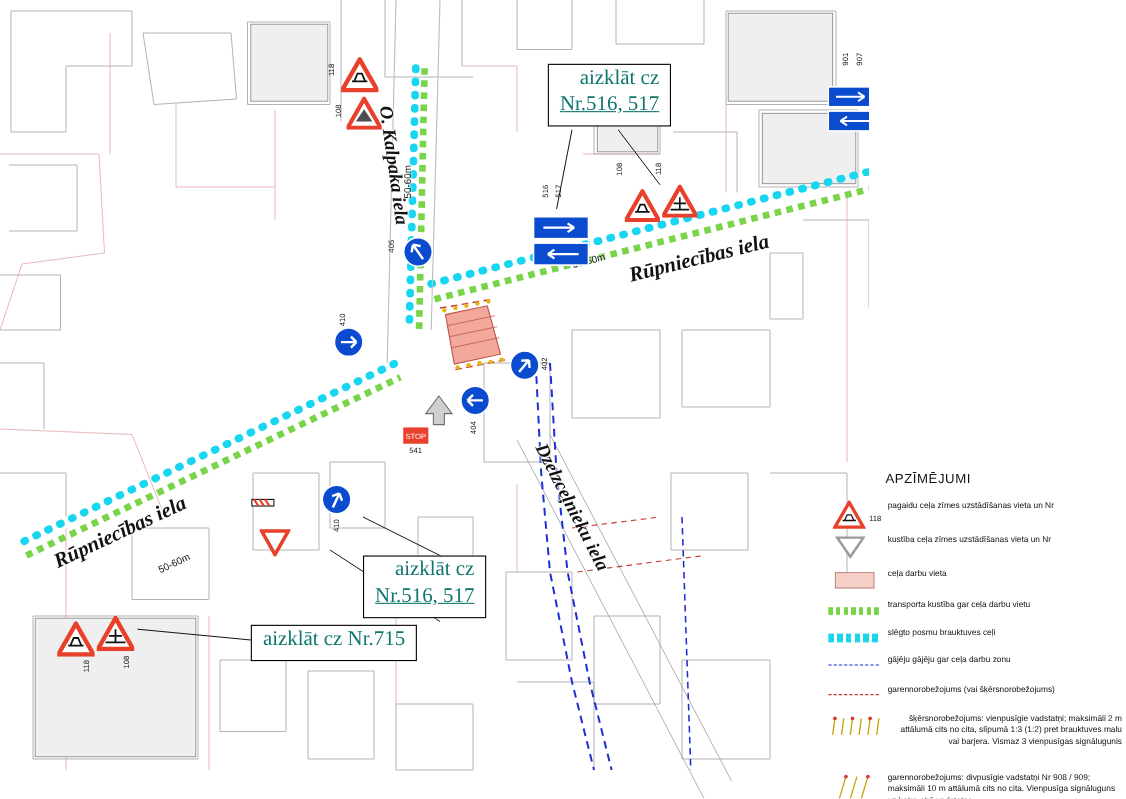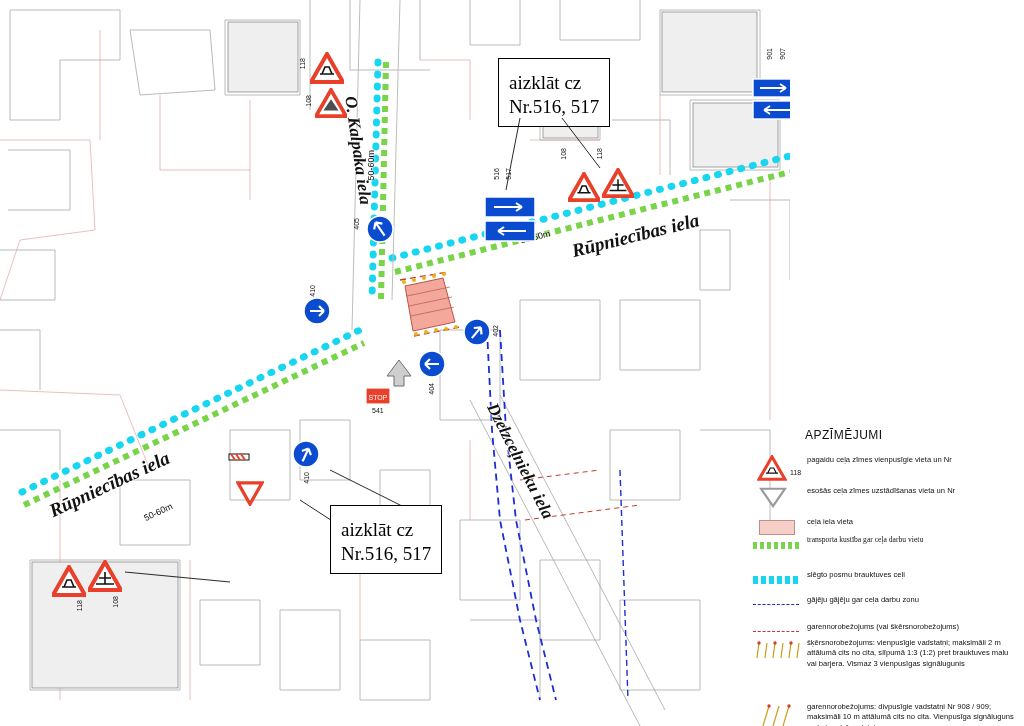--- a/index.html
+++ b/index.html
@@ -30,26 +30,26 @@
   }
 
   
   .callout{
     position:absolute;
     border:1.6px solid #000;
     background:#fff;
     font-family:"Liberation Serif", serif;
     font-size:19px;
     line-height:1.25;
-    text-align:left;
-    padding:12px 10px 7px 10px;
-    color:#000000;
+    text-align:right;
+    padding:0 10px 7px 10px;
+    color:#0f766e;
     white-space:nowrap;
   }
-  .callout .l2{display:block;}
+  .callout .l2{display:block;text-decoration:underline;}
 
   
   .sign{position:absolute;}
   .sign-num{
     position:absolute;
     font-size:7px;
     color:#111;
     font-family:"Liberation Sans",sans-serif;
     white-space:nowrap;
   }
@@ -425,55 +425,58 @@
       <line x1="430" y1="520" x2="330" y2="470" stroke="#111" stroke-width="0.9"></line>
       <line x1="400" y1="565" x2="300" y2="500" stroke="#111" stroke-width="0.9"></line>
       <line x1="230" y1="582" x2="125" y2="572" stroke="#111" stroke-width="0.9"></line>
     </svg>
 
     <div class="callout" style="left:330px;top:505px;">
       <span>aizklāt cz</span>
       <span class="l2">Nr.516, 517</span>
     </div>
 
+    <div class="callout" style="left:228px;top:568px;">
+      <span>aizklāt cz Nr.715</span>
+    </div>
 
   </div>
 
   <div class="legend-area">
 
     <div class="legend-title">APZĪMĒJUMI</div>
 
     <div class="legend-row" style="top:45px;">
       <div class="legend-key">
         <svg width="30" height="26" viewBox="0 0 34 30" style="position:absolute;left:12px;top:0;">
           <polygon points="17,2 32,28 2,28" fill="#fff" stroke="#e8402a" stroke-width="3.5"></polygon>
           <path d="M10,21 h14 M12,21 l3,-6 h4 l3,6" stroke="#111" stroke-width="1.4" fill="none"></path>
         </svg>
         <span class="sign-num" style="left:45px;top:14px;">118</span>
       </div>
-      <div class="legend-text">pagaidu ceļa zīmes vienpusīgie vieta un Nr</div>
+      <div class="legend-text">pagaidu ceļa zīmes uzstādīšanas vieta un Nr</div>
     </div>
 
     <div class="legend-row" style="top:76px;">
       <div class="legend-key">
         <svg width="28" height="22" viewBox="0 0 30 24" style="position:absolute;left:14px;top:0;">
           <polygon points="2,3 28,3 15,22" fill="#fff" stroke="#9a9a9a" stroke-width="2.4"></polygon>
         </svg>
       </div>
-      <div class="legend-text">esošās ceļa zīmes uzstādīšanas vieta un Nr</div>
+      <div class="legend-text">kustība ceļa zīmes uzstādīšanas vieta un Nr</div>
     </div>
 
     <div class="legend-row" style="top:107px;">
       <div class="legend-key">
         <span class="swatch-fill"></span>
       </div>
-      <div class="legend-text">ceļa iela vieta</div>
-    </div>
-
-    <div class="legend-row" style="top:125px;font-family:Liberation Serif, serif;">
+      <div class="legend-text">ceļa darbu vieta</div>
+    </div>
+
+    <div class="legend-row" style="top:135px;">
       <div class="legend-key">
         <span class="swatch-green"></span>
       </div>
       <div class="legend-text">transporta kustība gar ceļa darbu vietu</div>
     </div>
 
     <div class="legend-row" style="top:160px;">
       <div class="legend-key">
         <span class="swatch-cyan"></span>
       </div>
@@ -487,21 +490,21 @@
       <div class="legend-text">gājēju gājēju gar ceļa darbu zonu</div>
     </div>
 
     <div class="legend-row" style="top:212px;">
       <div class="legend-key">
         <span class="swatch-red"></span>
       </div>
       <div class="legend-text">garennorobežojums (vai šķērsnorobežojums)</div>
     </div>
 
-    <div class="legend-row" style="top:228px;">
+    <div class="legend-row" style="top:238px;text-align:right;">
       <div class="legend-key">
         <svg width="50" height="22" viewBox="0 0 50 22" style="position:absolute;left:8px;top:2px;">
           <g stroke="#c8a112" stroke-width="1.2">
             <line x1="4" y1="18" x2="6" y2="3"></line>
               <line x1="12" y1="18" x2="14" y2="3"></line>
             <line x1="20" y1="18" x2="22" y2="3"></line>
               <line x1="28" y1="18" x2="30" y2="3"></line>
             <line x1="36" y1="18" x2="38" y2="3"></line>
               <line x1="44" y1="18" x2="46" y2="3"></line>
           </g>

